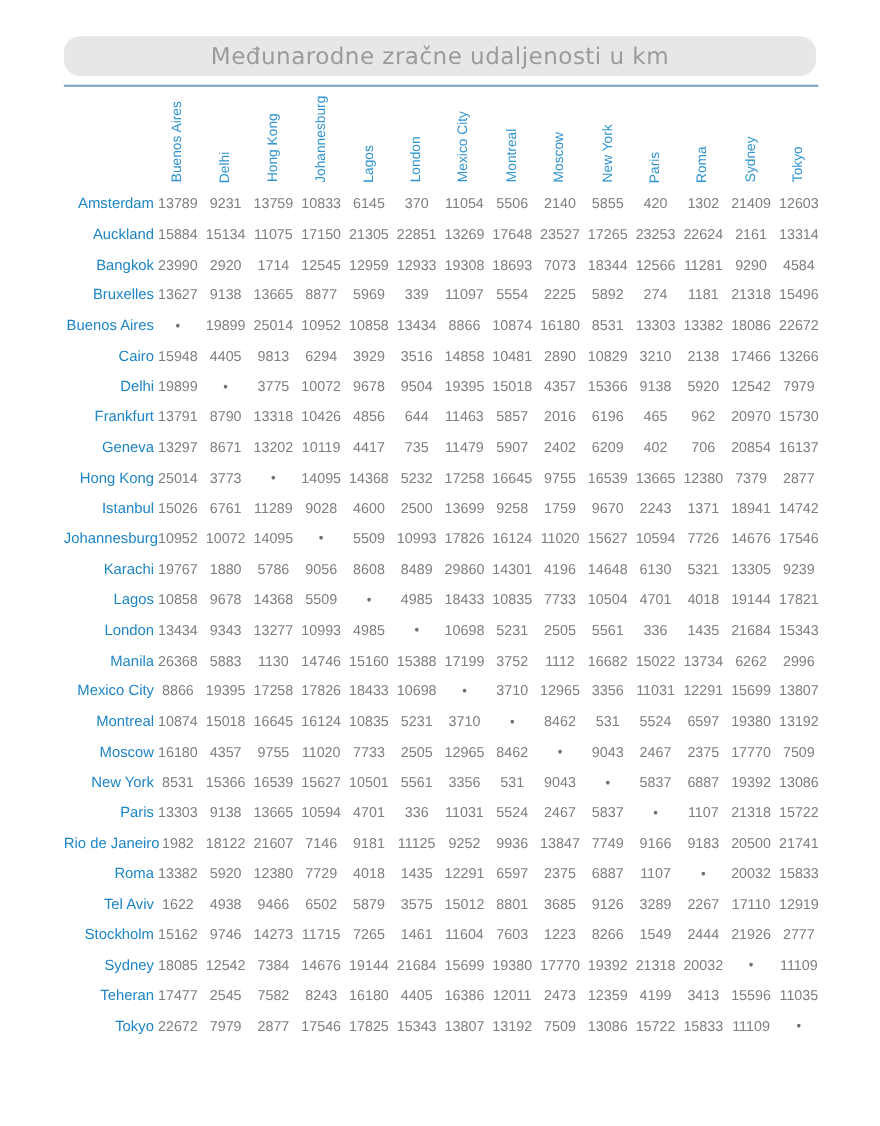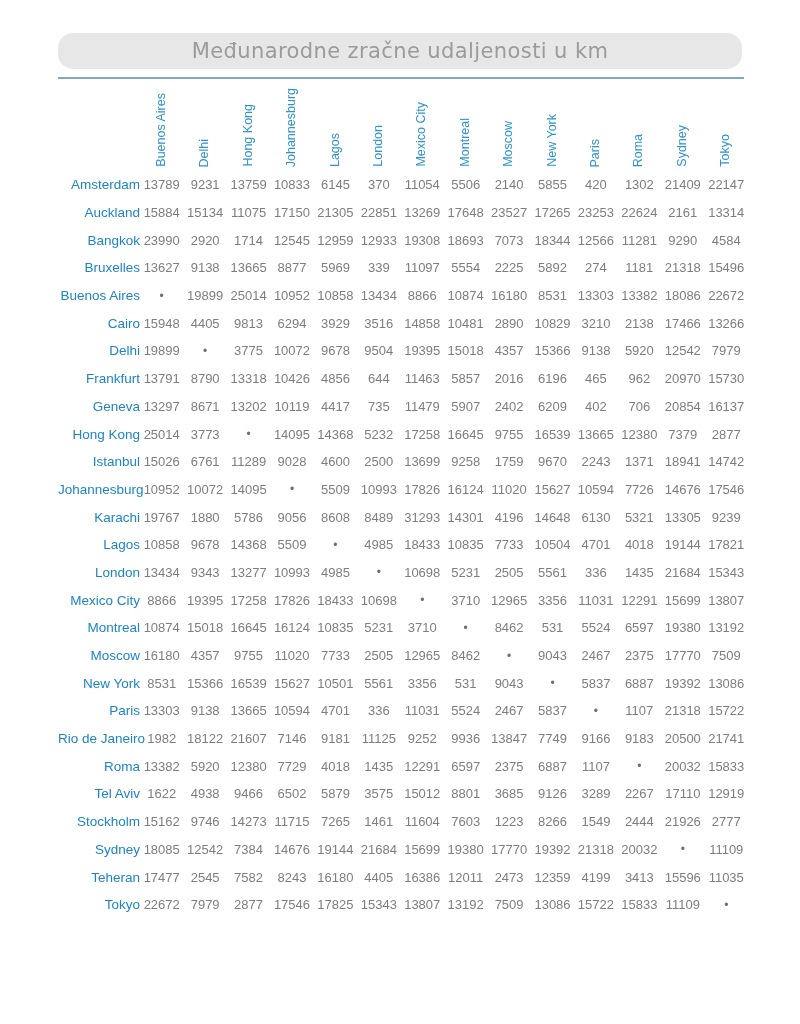--- a/index.html
+++ b/index.html
@@ -109,21 +109,21 @@
           <td class="val">10833</td>
           <td class="val">6145</td>
           <td class="val">370</td>
           <td class="val">11054</td>
           <td class="val">5506</td>
           <td class="val">2140</td>
           <td class="val">5855</td>
           <td class="val">420</td>
           <td class="val">1302</td>
           <td class="val">21409</td>
-          <td class="val">22147</td>
+          <td class="val">12603</td>
         </tr>
         <tr>
           <td class="city">Auckland</td>
           <td class="val">15884</td>
           <td class="val">15134</td>
           <td class="val">11075</td>
           <td class="val">17150</td>
           <td class="val">21305</td>
           <td class="val">22851</td>
           <td class="val">13269</td>
@@ -306,21 +306,21 @@
           <td class="val">17546</td>
         </tr>
         <tr>
           <td class="city">Karachi</td>
           <td class="val">19767</td>
           <td class="val">1880</td>
           <td class="val">5786</td>
           <td class="val">9056</td>
           <td class="val">8608</td>
           <td class="val">8489</td>
-          <td class="val">31293</td>
+          <td class="val">29860</td>
           <td class="val">14301</td>
           <td class="val">4196</td>
           <td class="val">14648</td>
           <td class="val">6130</td>
           <td class="val">5321</td>
           <td class="val">13305</td>
           <td class="val">9239</td>
         </tr>
         <tr>
           <td class="city">Lagos</td>
@@ -348,20 +348,37 @@
           <td class="val">4985</td>
           <td class="val dot">•</td>
           <td class="val">10698</td>
           <td class="val">5231</td>
           <td class="val">2505</td>
           <td class="val">5561</td>
           <td class="val">336</td>
           <td class="val">1435</td>
           <td class="val">21684</td>
           <td class="val">15343</td>
+        </tr>
+        <tr>
+          <td class="city">Manila</td>
+          <td class="val">26368</td>
+          <td class="val">5883</td>
+          <td class="val">1130</td>
+          <td class="val">14746</td>
+          <td class="val">15160</td>
+          <td class="val">15388</td>
+          <td class="val">17199</td>
+          <td class="val">3752</td>
+          <td class="val">1112</td>
+          <td class="val">16682</td>
+          <td class="val">15022</td>
+          <td class="val">13734</td>
+          <td class="val">6262</td>
+          <td class="val">2996</td>
         </tr>
         <tr>
           <td class="city">Mexico City</td>
           <td class="val">8866</td>
           <td class="val">19395</td>
           <td class="val">17258</td>
           <td class="val">17826</td>
           <td class="val">18433</td>
           <td class="val">10698</td>
           <td class="val dot">•</td>

